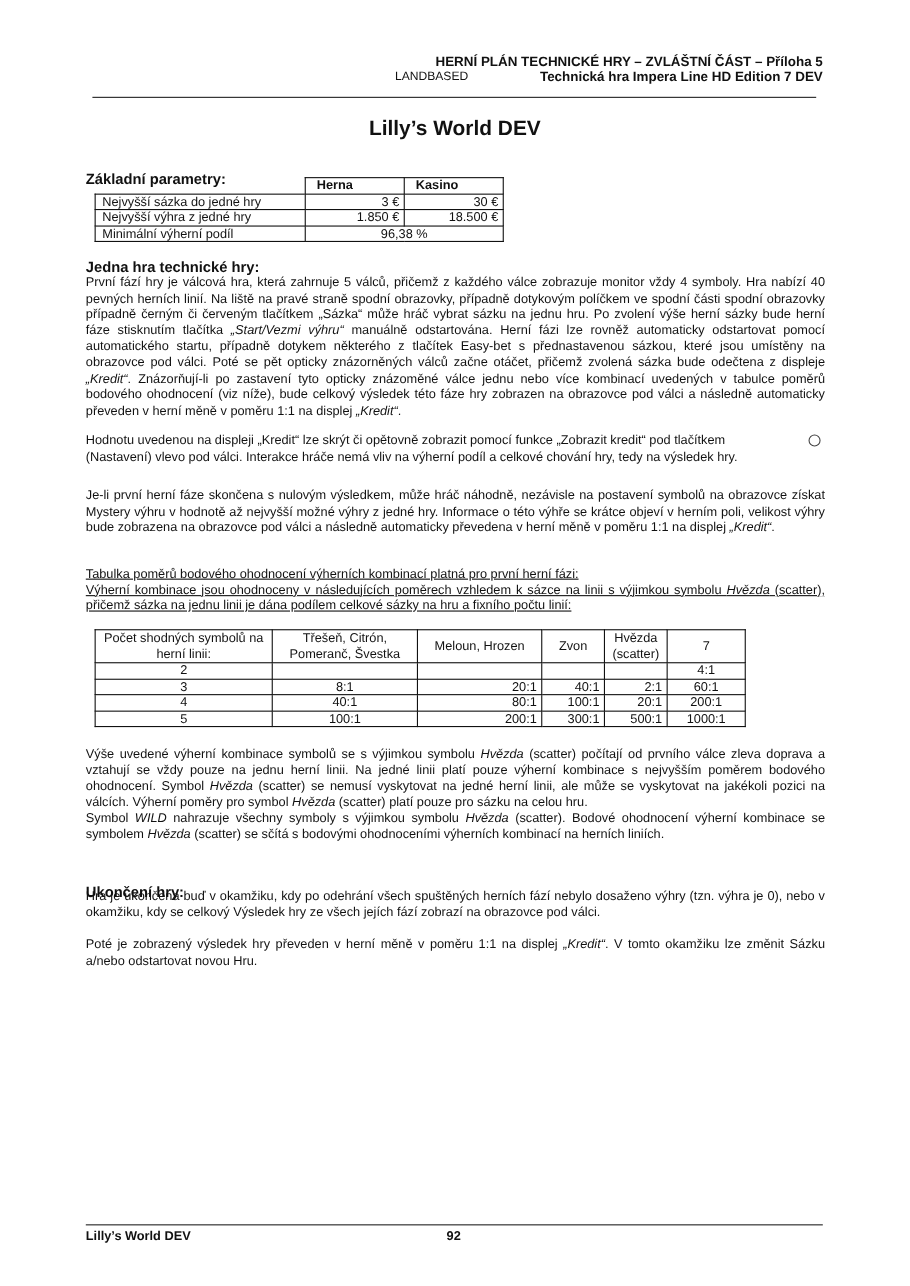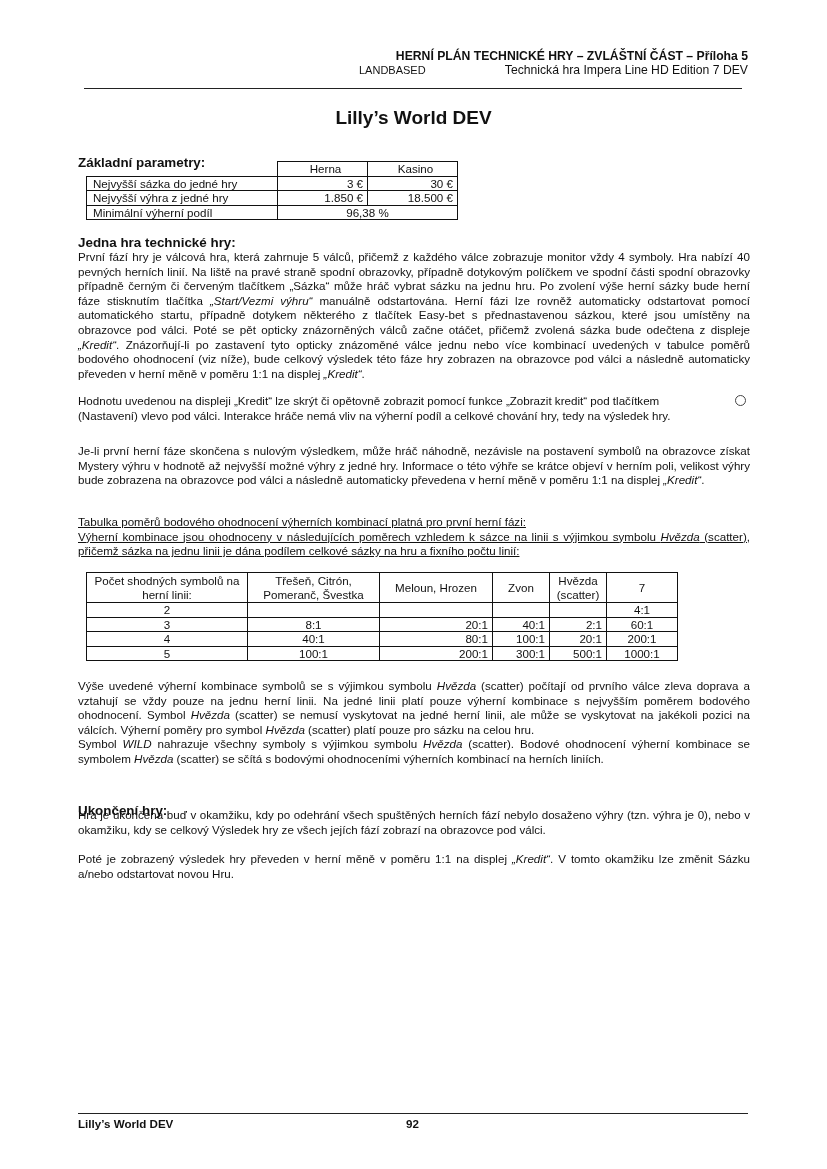--- a/index.html
+++ b/index.html
@@ -1,32 +1,32 @@
 <!DOCTYPE html>
 <html><head>
 <meta charset="utf-8">
 <style>
   html, body { margin: 0; padding: 0; background: #ffffff; }
   body { width: 827px; height: 1169px; position: relative; overflow: hidden;
          font-family: "Liberation Sans", sans-serif; color: #111; }
   .abs { position: absolute; }
   .hdr1 { right: 79px; top: 49px; font-weight: bold; font-size: 12.2px; white-space: nowrap; }
   .hdr2l { left: 359px; top: 64px; font-weight: normal; font-size: 11px; }
-  .hdr2r { right: 79px; top: 63px; font-weight: normal; font-size: 12.2px; white-space: nowrap; }
+  .hdr2r { right: 79px; top: 63px; font-weight: bold; font-size: 12.2px; white-space: nowrap; }
   .hrule { left: 84px; width: 658px; height: 0; border-top: 1px solid #222; }
   .title { left: 0; width: 827px; top: 107px; text-align: center; font-weight: bold; font-size: 19px; }
   .h2 { left: 78px; font-weight: bold; font-size: 13.4px; }
   .para { left: 78px; width: 672px; font-size: 11.6px; line-height: 14.6px; text-align: justify; }
   .para i { font-style: italic; }
   table { border-collapse: collapse; font-size: 11.6px; }
   td { border: 1px solid #111; padding: 0 4px; height: 13.5px; line-height: 13.5px; }
   .t1 { left: 86px; top: 161px; }
   .t1 td.lbl { width: 180px; text-align: left; padding-left: 6px; }
   .t1 td.num { width: 81px; text-align: right; }
-  .t1 td.hd { text-align: center; padding-left: 10px; }
+  .t1 td.hd { text-align: left; padding-left: 10px; font-weight: bold; }
   .t1 td.blank { border: none; }
   .t1 td.span { text-align: center; }
   .t2 { left: 86px; top: 572px; }
   .t2 td { text-align: center; }
   .t2 td.hd2 { line-height: 14px; height: 29px; }
   .t2 td.right { text-align: right; }
   .gear { left: 735px; top: 395px; width: 9px; height: 9px; border: 1.6px solid #444; border-radius: 50%; }
   .foot-rule { left: 78px; width: 670px; top: 1113px; border-top: 1px solid #222; }
   .foot-l { left: 78px; top: 1117px; font-weight: bold; font-size: 11.6px; }
   .foot-c { left: 406px; top: 1117px; font-weight: bold; font-size: 11.6px; text-align: right; }

